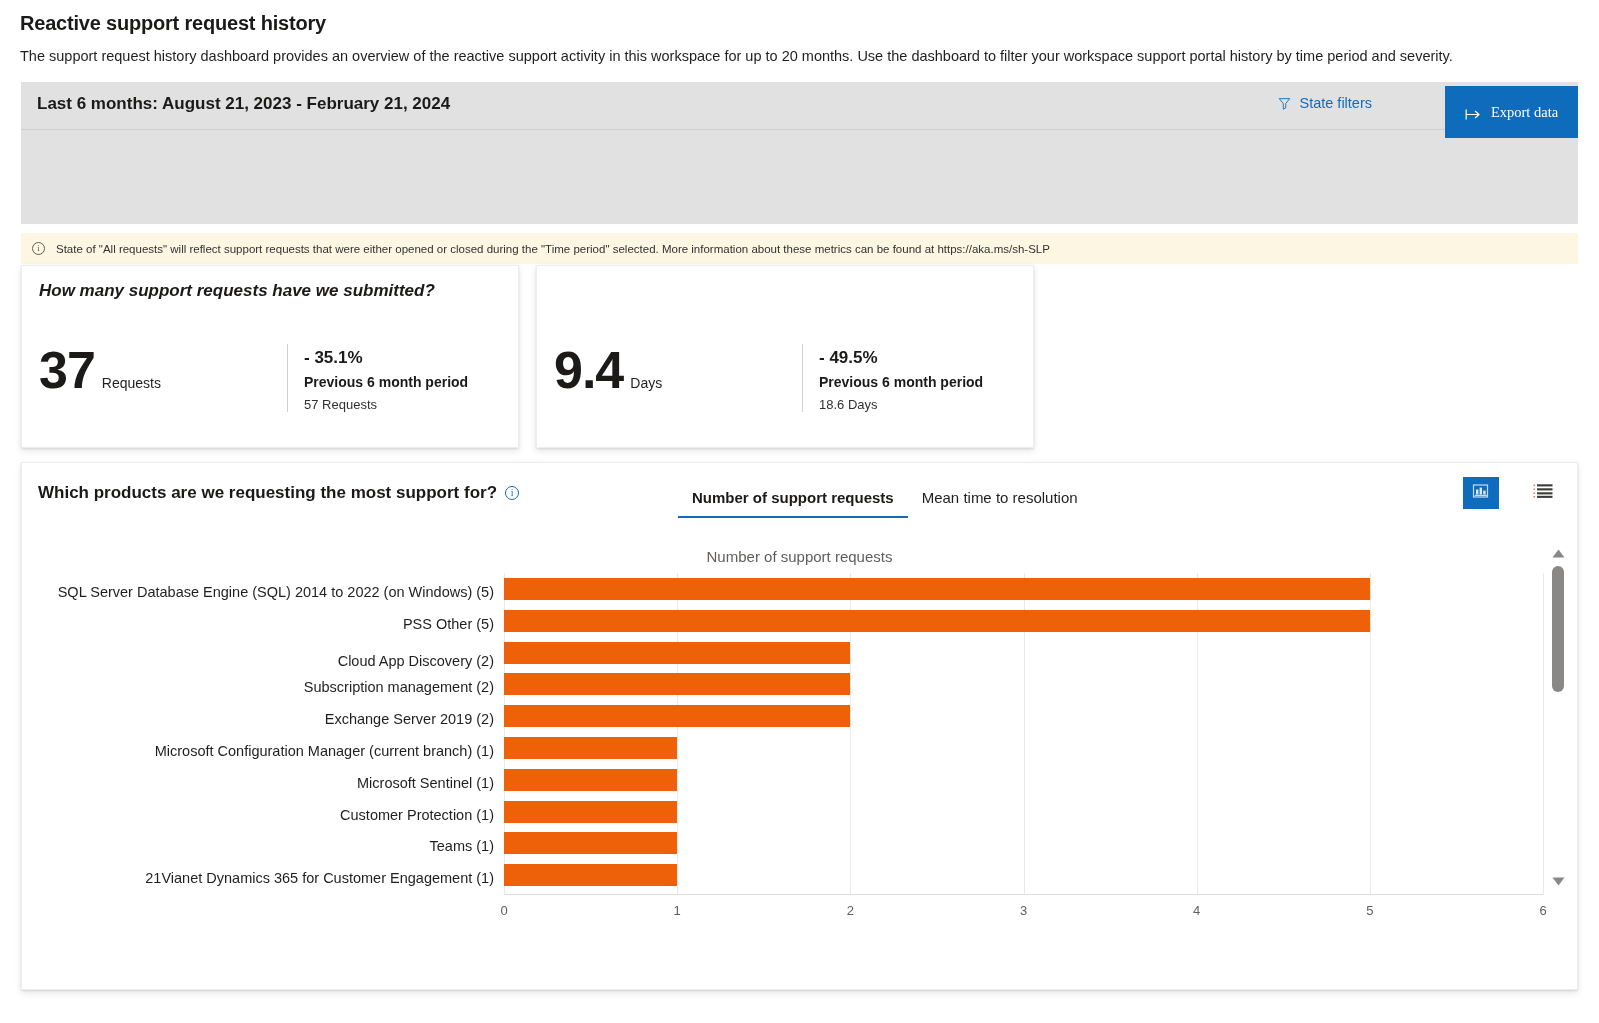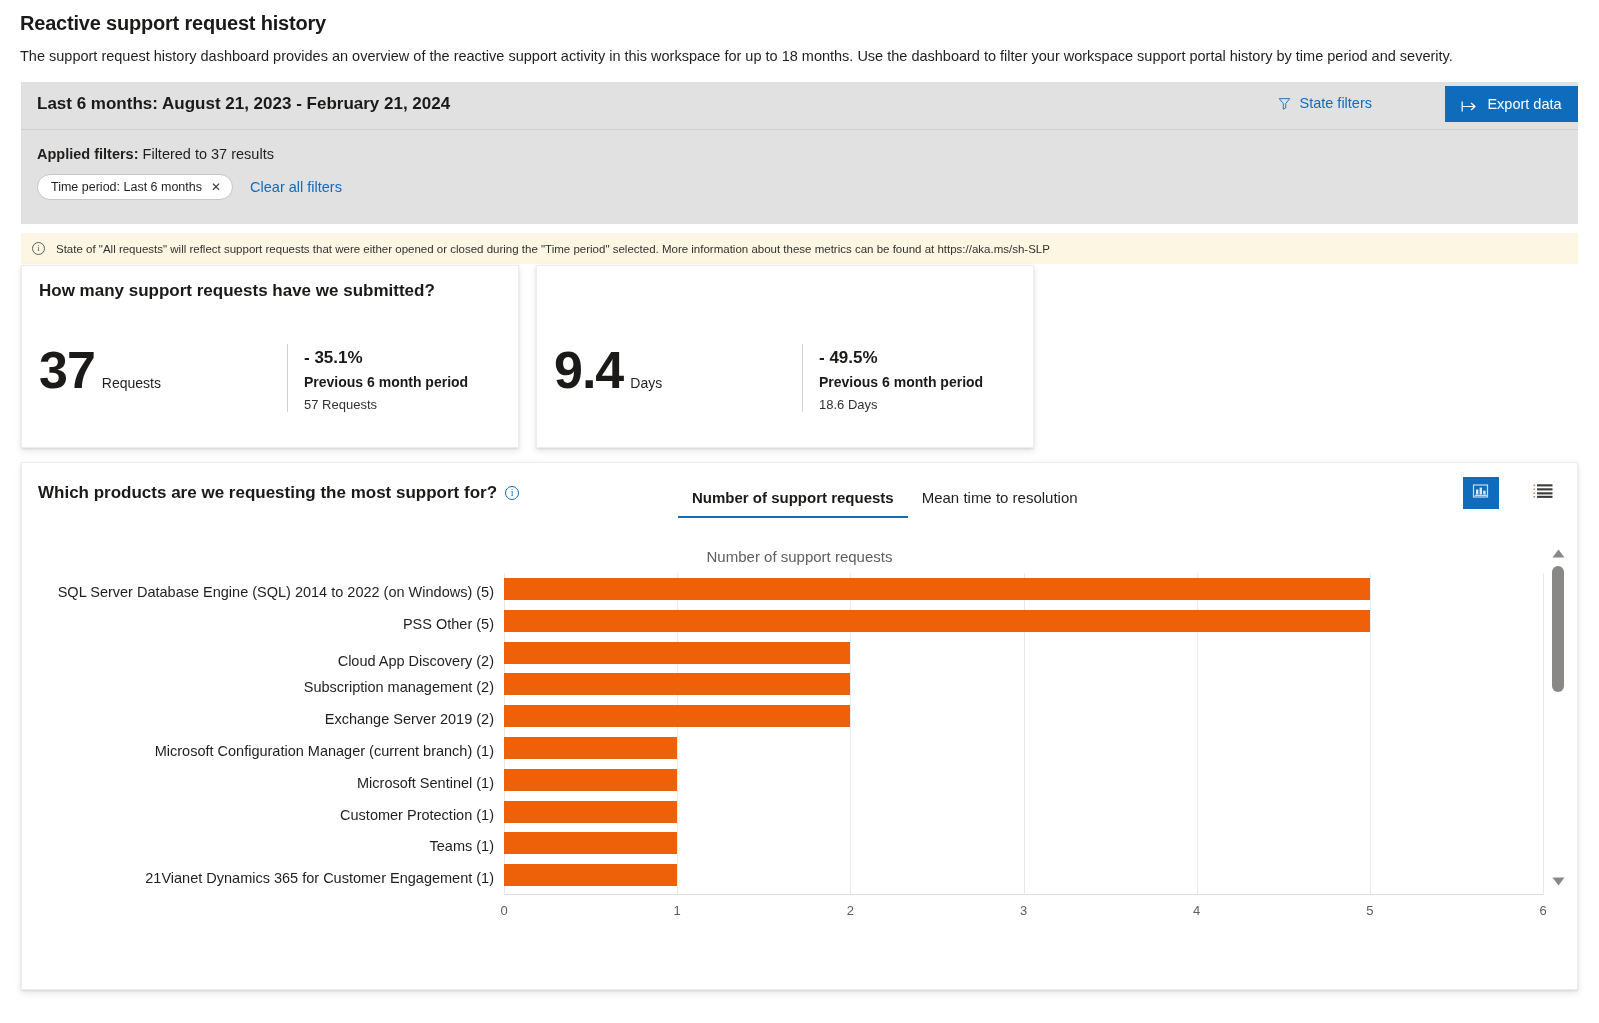--- a/index.html
+++ b/index.html
@@ -47,25 +47,25 @@
     position: absolute; right: 206px; top: 13px;
     font-size: 14.5px; color: #0f6cbd;
     display: flex; align-items: center; gap: 8px;
     cursor: pointer;
   }
   .funnel {
     display: inline-block; width: 13px; height: 13px;
   }
   .export-btn {
     position: absolute; right: 0px; top: 4px;
-    height: 36px; min-width: 133px;
+    height: 52px; min-width: 133px;
     background: #0f6cbd; color: #ffffff;
     font-size: 14.5px;
     display: flex; align-items: center; justify-content: center; gap: 9px;
-    cursor: pointer; padding: 0 14px;
+    cursor: pointer; padding: 0 14px; font-family: Liberation Serif, serif;
   }
   .export-icon { display: inline-block; width: 17px; height: 11px; }
 
   .filter-applied { position: relative; padding: 16px 16px 0 16px; }
   .applied-line { font-size: 14.5px; color: #201f1e; }
   .applied-line b { font-weight: 700; }
   .chips-row { margin-top: 12px; display: flex; align-items: center; gap: 17px; }
   .chip {
     display: inline-flex; align-items: center; gap: 9px;
     background: #ffffff; border: 1px solid #c8c6c4;
@@ -94,21 +94,21 @@
   
   .kpi {
     position: absolute; top: 265px;
     background: #ffffff; border: 1px solid #ededed;
     box-shadow: 0 0.6px 1.8px rgba(0,0,0,0.10), 0 3.2px 7.2px rgba(0,0,0,0.10);
   }
   #kpi-1 { left: 21px; width: 498px; height: 183px; }
   #kpi-2 { left: 536px; width: 498px; height: 183px; }
   .kpi-q {
     position: absolute; left: 17px; top: 13px; right: 16px;
-    font-size: 17px; font-weight: 600; color: #1b1a19; line-height: 1.4;
+    font-size: 17px; font-weight: 600; color: #1b1a19; line-height: 1.4; font-style: italic;
   }
   .kpi-q .info-i {
     display: inline-block; width: 14px; height: 14px; border-radius: 50%;
     border: 1.2px solid #0f6cbd; color: #0f6cbd;
     font-size: 10px; line-height: 12px; text-align: center;
     font-weight: 400; vertical-align: 2px; margin-left: 5px;
     font-family: "Liberation Serif", serif; cursor: pointer;
   }
   .kpi-body { position: absolute; left: 17px; top: 78px; right: 10px; display: flex; }
   .kpi-main { width: 248px; display: flex; align-items: baseline; }
@@ -194,21 +194,21 @@
     width: 12px; height: 126px; border-radius: 6px;
     background: #8a8886; cursor: pointer;
   }
 </style>
 </head>
 <body>
 
 <div id="page">
 
   <div class="page-title">Reactive support request history</div>
-  <div class="page-desc">The support request history dashboard provides an overview of the reactive support activity in this workspace for up to 18 months. Use the dashboard to filter your workspace support portal history by time period and severity.</div>
+  <div class="page-desc">The support request history dashboard provides an overview of the reactive support activity in this workspace for up to 20 months. Use the dashboard to filter your workspace support portal history by time period and severity.</div>
 
   <div class="filter-panel">
     <div class="filter-top">
       <div class="range-title">Last 6 months: August 21, 2023 - February 21, 2024</div>
 
       <div class="show-filters">
         <span class="funnel">
           <svg width="13" height="13" viewBox="0 0 16 16">
               <path d="M1.5 2h13l-5 6v5.5l-3 1.5V8z" fill="none" stroke="#0f6cbd" stroke-width="1.1"></path>
             </svg>
@@ -219,33 +219,20 @@
       <div class="export-btn">
         <span class="export-icon">
           <svg width="17" height="11" viewBox="0 0 18 12">
             <path d="M1 1v10M2 6h13M11 2.5L15 6l-4 3.5" fill="none" stroke="#ffffff" stroke-width="1.3" stroke-linecap="round" stroke-linejoin="round"></path>
           </svg>
         </span>
         <span>Export data</span>
       </div>
     </div>
 
-    <div class="filter-applied">
-      <div class="applied-line">
-        <b>Applied filters:</b>
-        <span>Filtered to 37 results</span>
-      </div>
-      <div class="chips-row">
-        <span class="chip">
-          <span>Time period: Last 6 months</span>
-          <span class="x">✕</span>
-        </span>
-        <span class="clear-all">Clear all filters</span>
-      </div>
-    </div>
   </div>
 
   <div class="info-banner">
     <span class="info-circle">i</span>
     <span>State of "All requests" will reflect support requests that were either opened or closed during the "Time period" selected. More information about these metrics can be found at https://aka.ms/sh-SLP</span>
   </div>
 
   <div class="kpi" id="kpi-1">
     <div class="kpi-q">
       <span>How many support requests have we submitted?</span>

